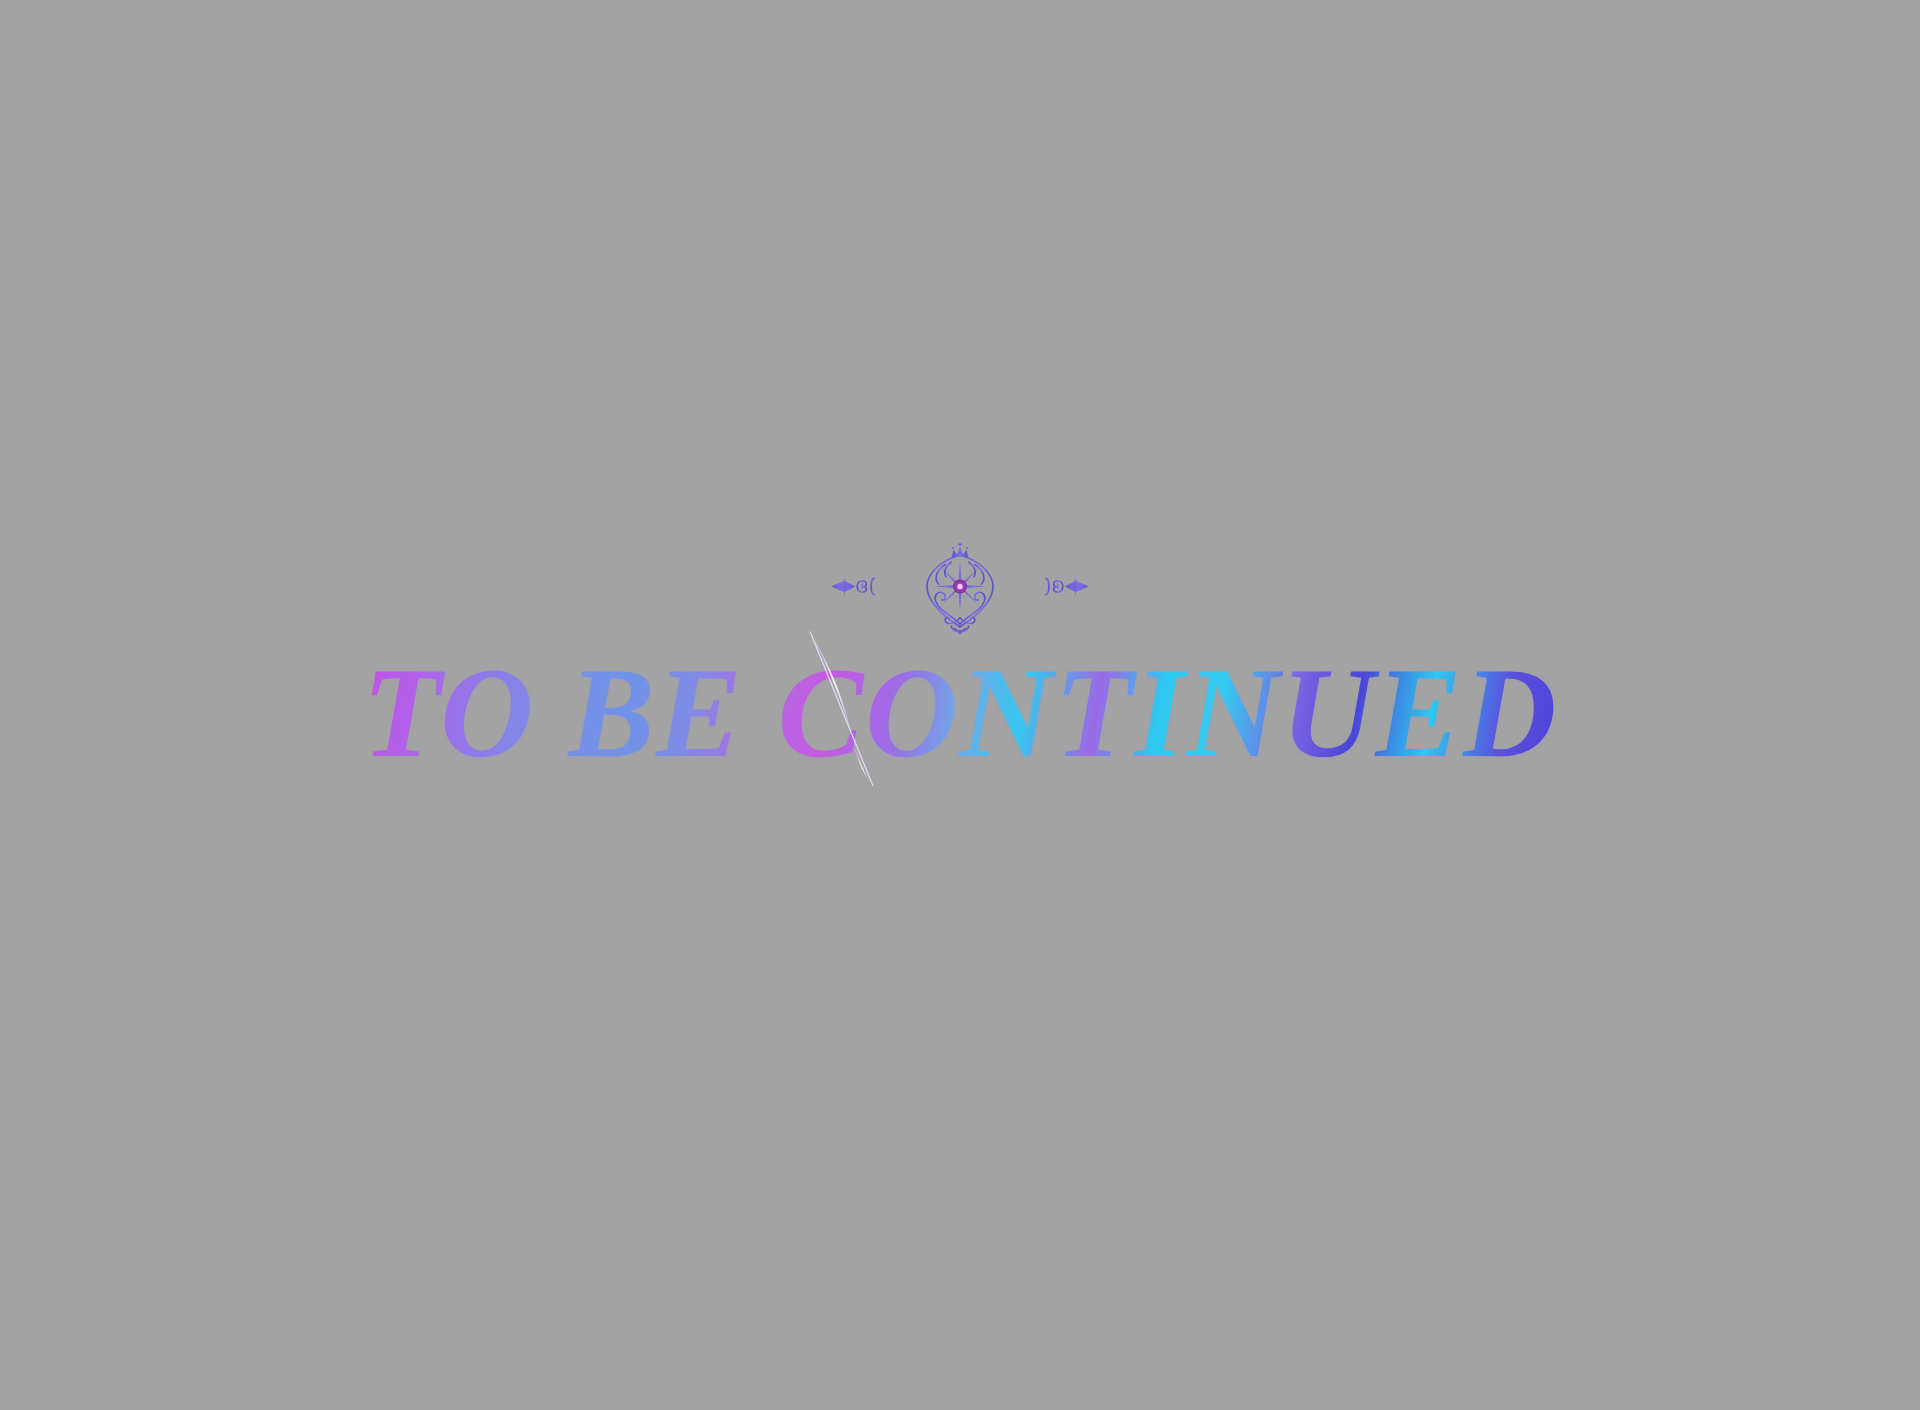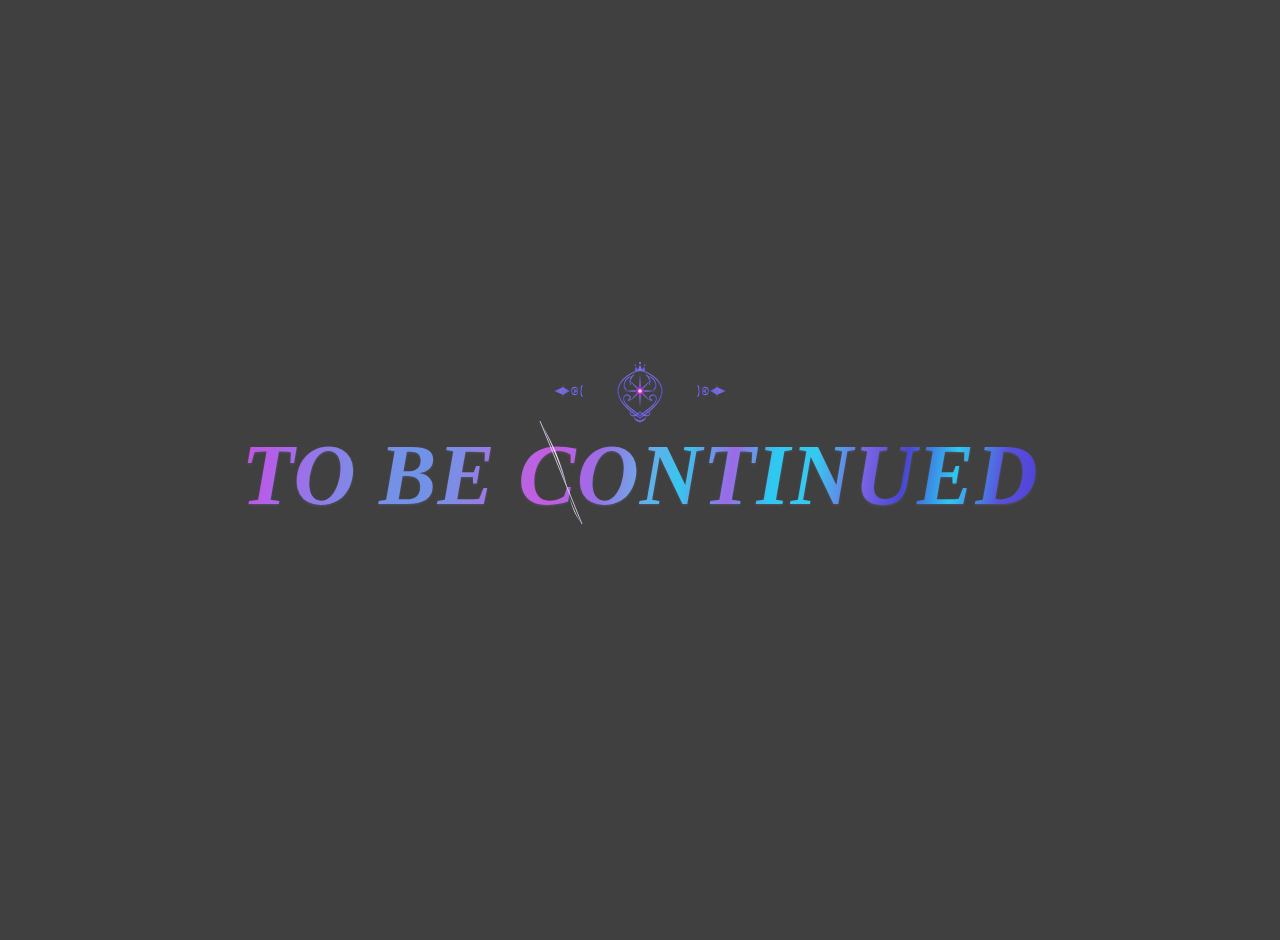--- a/index.html
+++ b/index.html
@@ -12,21 +12,21 @@
     height: 940px;
     background: #ffffff;
     font-family: "Liberation Serif", serif;
     overflow: hidden;
   }
 
   .screen {
     position: relative;
     width: 1280px;
     height: 940px;
-    background: #404040;
+    background: #a3a3a3;
   }
 
   
   .ornament-wrap {
     position: absolute;
     left: 0;
     right: 0;
     top: 358px;
     display: flex;
     justify-content: center;

